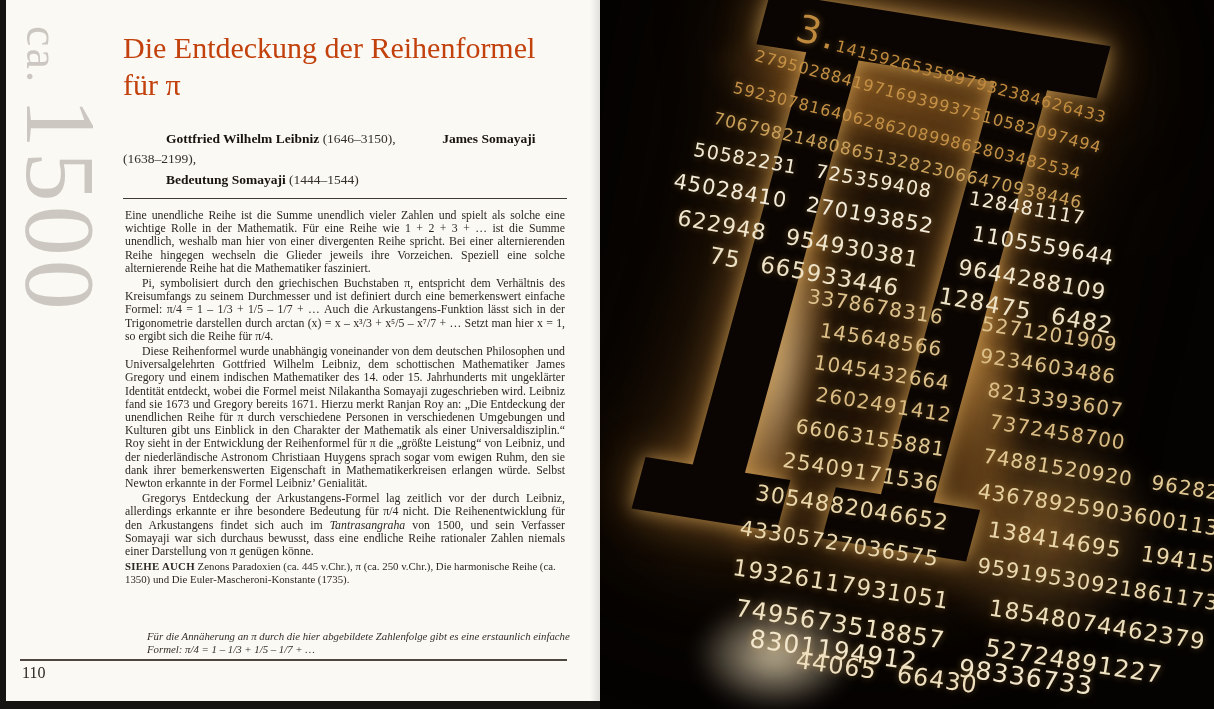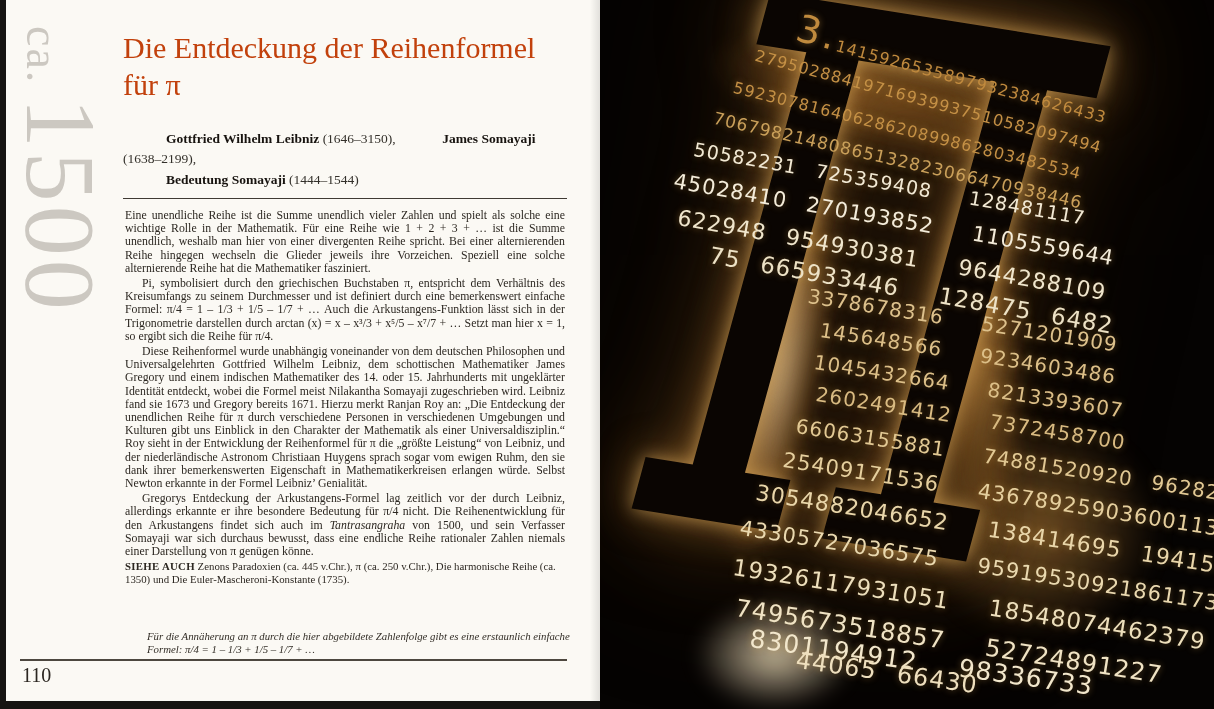--- a/index.html
+++ b/index.html
@@ -24,21 +24,21 @@
   .rule-top{height:1px;background:#3f3a33;margin-bottom:10px;}
 
   .body-text{font-size:11.8px;line-height:13.2px;text-align:justify;color:#2c2721;}
   .body-text p{margin:2px;}
   .body-text p.indent{text-indent:17px;}
   .see-also{margin-top:13px;font-size:10.8px;line-height:13px;color:#2c2721;text-align:left;}
   .see-also b{letter-spacing:0.3px;}
   .caption{position:absolute;left:117px;top:630px;width:444px;font-size:10.8px;
        line-height:13px;font-style:italic;color:#322d26;margin-left:24px;}
   .rule-bottom{position:absolute;left:14px;top:659px;width:547px;height:2px;background:#4d473f;}
-  .page-number{position:absolute;left:16px;top:664px;font-size:20px;color:#2b2620;}
+  .page-number{position:absolute;left:16px;top:664px;font-size:16px;color:#2b2620;}
 
   
   .right-page{position:absolute;left:600px;top:0;width:614px;height:709px;
        background:#050302;overflow:hidden;}
 
   .glow{position:absolute;pointer-events:none;}
   .glow-top{left:40px;top:28px;width:500px;height:150px;transform:rotate(14deg);
        background:radial-gradient(ellipse 50% 50% at 50% 50%,rgba(165,105,42,0.60),rgba(110,68,25,0.30) 55%,rgba(0,0,0,0) 75%);
        filter:blur(7px);}
   .glow-leftleg{left:120px;top:120px;width:115px;height:500px;transform:rotate(11deg);

